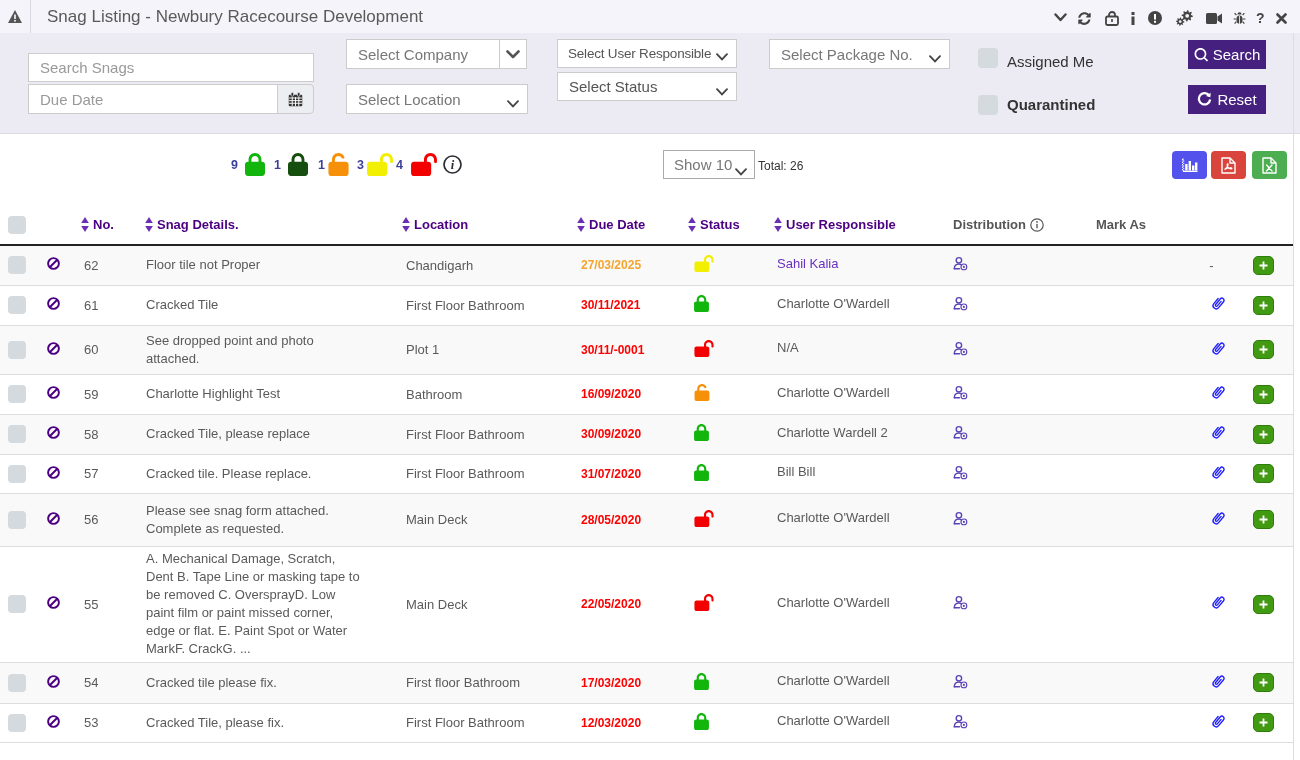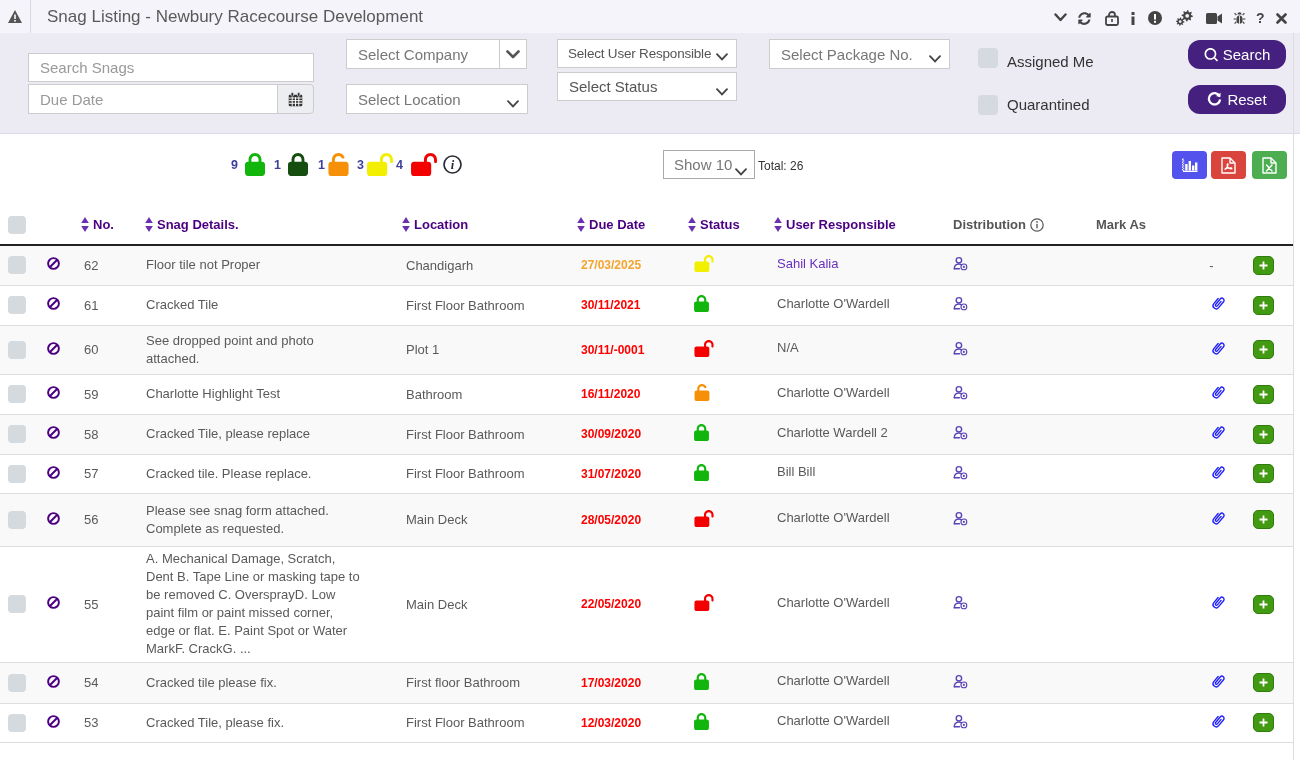--- a/index.html
+++ b/index.html
@@ -14,21 +14,21 @@
 .topicon { position:absolute; top:12px; }
 
 
 #filters { position:absolute; left:0; top:33px; width:1300px; height:101px; background:#ecebf4; border-bottom:1px solid #dcdbe6; }
 .inp { position:absolute; background:#fff; border:1px solid #ccc; color:#999; font-size:15px; padding-left:11px; display:flex; align-items:center; }
 .sel { position:absolute; background:#fff; border:1px solid #ccc; color:#555; font-size:15px; padding-left:11px; display:flex; align-items:center; }
 .sel .chev { position:absolute; right:8px; top:9px; }
 .addon { position:absolute; background:#eceef1; border:1px solid #ccc; display:flex; align-items:center; justify-content:center; }
 .cbx { position:absolute; width:20px; height:20px; background:#d5dade; border-radius:4px; }
 .cbxlabel { position:absolute; font-size:15px; color:#333; }
-.pbtn { position:absolute; width:98px; height:29px; background:#45207f; border-radius:12px; color:#fff; font-size:15px; display:flex; align-items:center; justify-content:center; gap:5px; }
+.pbtn { position:absolute; width:78px; height:29px; background:#45207f; border-radius:0; color:#fff; font-size:15px; display:flex; align-items:center; justify-content:center; gap:5px; }
 
 
 #createbtn { position:absolute; left:11px; top:150px; width:156px; height:30px; background:#4e2187; border-radius:4px; color:#fff; font-size:15px; display:flex; align-items:center; justify-content:center; gap:7px; }
 .lockcount { position:absolute; top:158px; font-size:12.5px; font-weight:bold; color:#3e3e9d; }
 .locksvg { position:absolute; }
 #showsel { position:absolute; left:663px; top:150px; width:92px; height:29px; border:1px solid #aaa; background:#fff; color:#777; font-size:15px; display:flex; align-items:center; padding-left:10px; }
 #totaltxt { position:absolute; left:758px; top:159px; font-size:12px; color:#333; }
 .expbtn { position:absolute; top:151px; width:35px; height:28px; border-radius:4px; display:flex; align-items:center; justify-content:center; }
 
 
@@ -131,21 +131,21 @@
         </svg></span></div>
   <div class="sel" style="left:557px; top:72px; width:180px; height:29px;">Select Status<span class="chev"><svg width="12" height="8" viewBox="0 0 12 8">
           <path d="M1 1.2 L6 6.4 L11 1.2" stroke="#444" stroke-width="1.8" fill="none" stroke-linecap="round"></path>
         </svg></span></div>
   <div class="sel" style="left:769px; top:39px; width:181px; height:30px; color:#777;">Select Package No.<span class="chev"><svg width="12" height="8" viewBox="0 0 12 8">
           <path d="M1 1.2 L6 6.4 L11 1.2" stroke="#444" stroke-width="1.8" fill="none" stroke-linecap="round"></path>
         </svg></span></div>
   <div class="cbx" style="left:978px; top:48px;"></div>
   <div class="cbxlabel" style="left:1007px; top:53px;">Assigned Me</div>
   <div class="cbx" style="left:978px; top:95px;"></div>
-  <div class="cbxlabel" style="left:1007px; top:96px;">Quarantined</div>
+  <div class="cbxlabel" style="left:1007px; top:96px;font-weight:bold;">Quarantined</div>
   <div class="pbtn" style="left:1188px; top:40px;"><svg width="14" height="14" viewBox="0 0 512 512">
         <path fill="#fff" d="M505 442.7L405.3 343c28.4-34.9 45.7-79 45.7-127C451 96.5 354.5 0 235.5 0S20 96.5 20 215.5 116.5 431 235.5 431c48 0 92.1-17.3 127-45.7L462.7 485c5.9 5.9 15.4 5.9 21.2 0l21.2-21.2c5.8-5.9 5.8-15.4-.1-21.1zM235.5 371c-85.9 0-155.5-69.6-155.5-155.5S149.6 60 235.5 60 391 129.6 391 215.5 321.4 371 235.5 371z"></path>
       </svg>Search</div>
   <div class="pbtn" style="left:1188px; top:85px;"><svg width="15" height="15" viewBox="0 0 16 16">
         <path d="M13.2 4.2 A6 6 0 1 0 14 8" fill="none" stroke="#fff" stroke-width="2.4"></path>
         <path d="M14.6 0.8 L14.2 5.6 L9.6 4.2 Z" fill="#fff"></path>
       </svg>Reset</div>
 
   <div class="lockcount" style="left:231px;">9</div>
   <svg class="locksvg" style="left:245px; top:153px;" width="20" height="23" viewBox="0 0 448 512">
@@ -370,21 +370,21 @@
 <td>
               <div class="rowcbx"></div>
             </td>
 <td style="padding-left:7px"><svg width="13" height="13" viewBox="0 0 14 14">
                 <circle cx="7" cy="7" r="5.8" fill="none" stroke="#4B0082" stroke-width="2.1"></circle>
                 <path d="M3.2 10.8 L10.8 3.2" stroke="#4B0082" stroke-width="2.1"></path>
               </svg></td>
 <td style="padding-left:8px">59</td>
 <td style="padding-left:6px; line-height:18px">Charlotte Highlight Test</td>
 <td style="padding-left:6px">Bathroom</td>
-<td style="padding-left:6px" class="datered">16/11/2020</td>
+<td style="padding-left:6px" class="datered">16/09/2020</td>
 <td style="padding-left:9px"><svg width="16" height="17" viewBox="0 0 448 512">
                 <path fill="#f79009" d="M144 144c0-44.2 35.8-80 80-80 31.9 0 59.4 18.6 72.3 45.7 7.6 16 26.7 22.8 42.6 15.2s22.8-26.7 15.2-42.6C331 33.7 281.5 0 224 0 144.5 0 80 64.5 80 144v48H64c-35.3 0-64 28.7-64 64v192c0 35.3 28.7 64 64 64h320c35.3 0 64-28.7 64-64V256c0-35.3-28.7-64-64-64H144v-48z"></path>
               </svg></td>
 <td style="padding-left:7px"><span style="position:relative; top:-2px; display:inline-block">Charlotte O'Wardell</span></td>
 <td style="padding-left:8px"><svg width="15" height="15" viewBox="0 0 16 16">
                 <circle cx="6.3" cy="4.6" r="2.9" fill="none" stroke="#5a43b5" stroke-width="1.5"></circle>
                 <path d="M1.4 13.6 c0-3 2.1-4.9 4.9-4.9 1.1 0 2.1 .3 2.9 .9" fill="none" stroke="#5a43b5" stroke-width="1.5" stroke-linecap="round"></path>
                 <path d="M1.4 13.6 h5.5" stroke="#5a43b5" stroke-width="1.5" stroke-linecap="round"></path>
                 <circle cx="11.6" cy="11.6" r="3.1" fill="none" stroke="#5a43b5" stroke-width="1.2"></circle>
                 <circle cx="11.6" cy="11.6" r="1.1" fill="#5a43b5"></circle>

